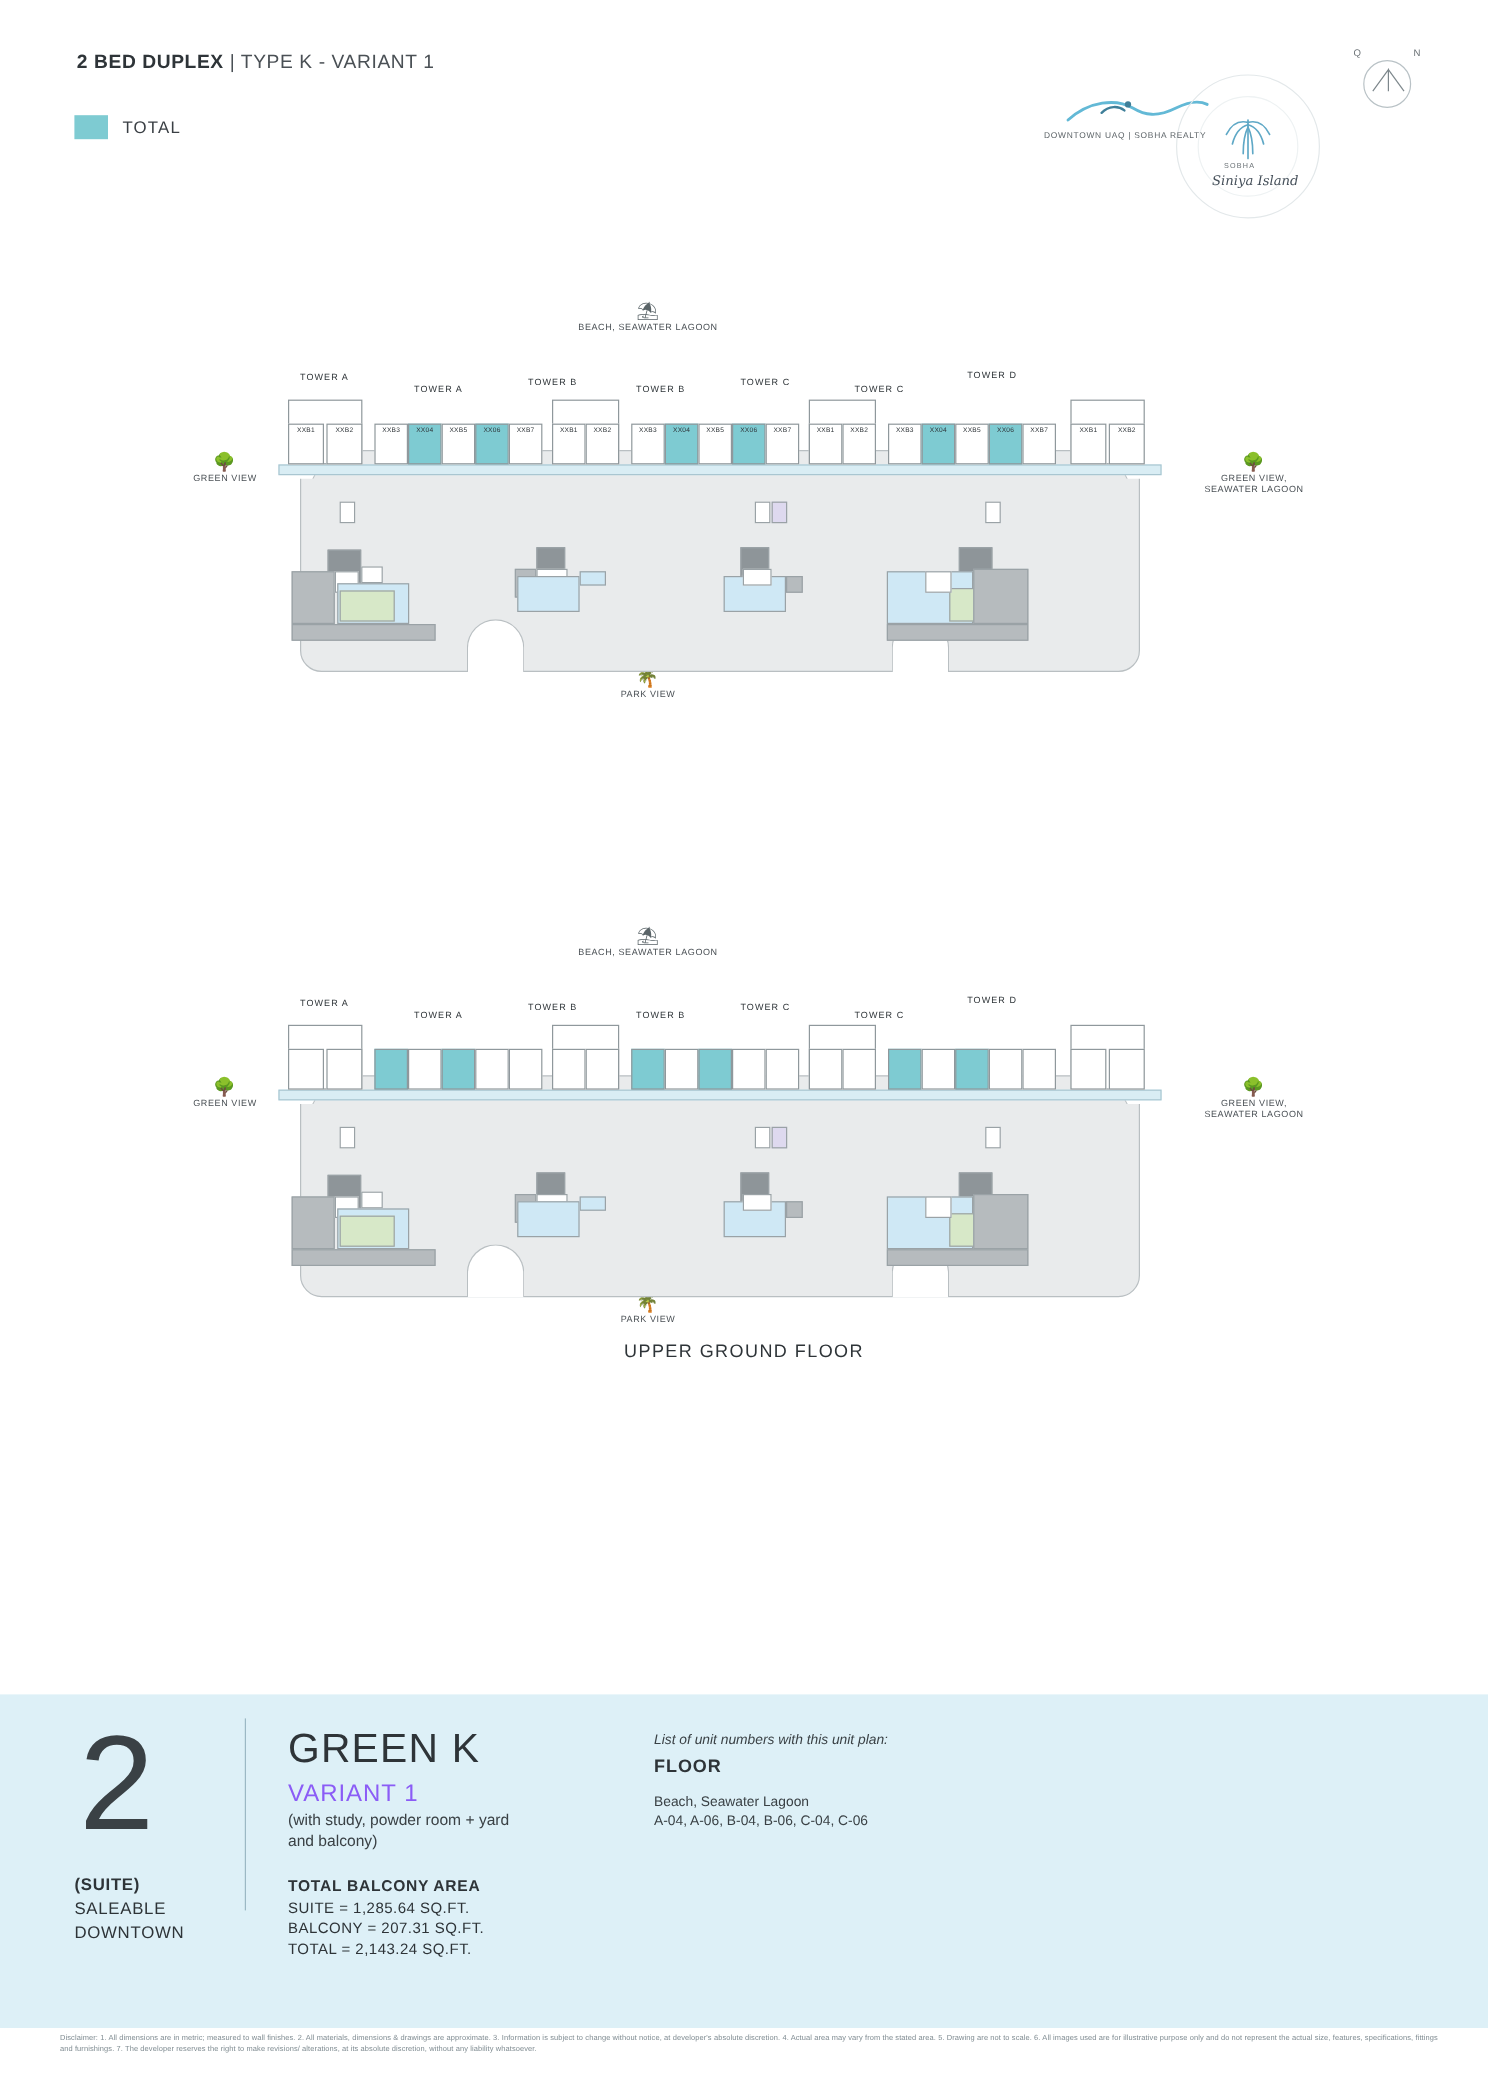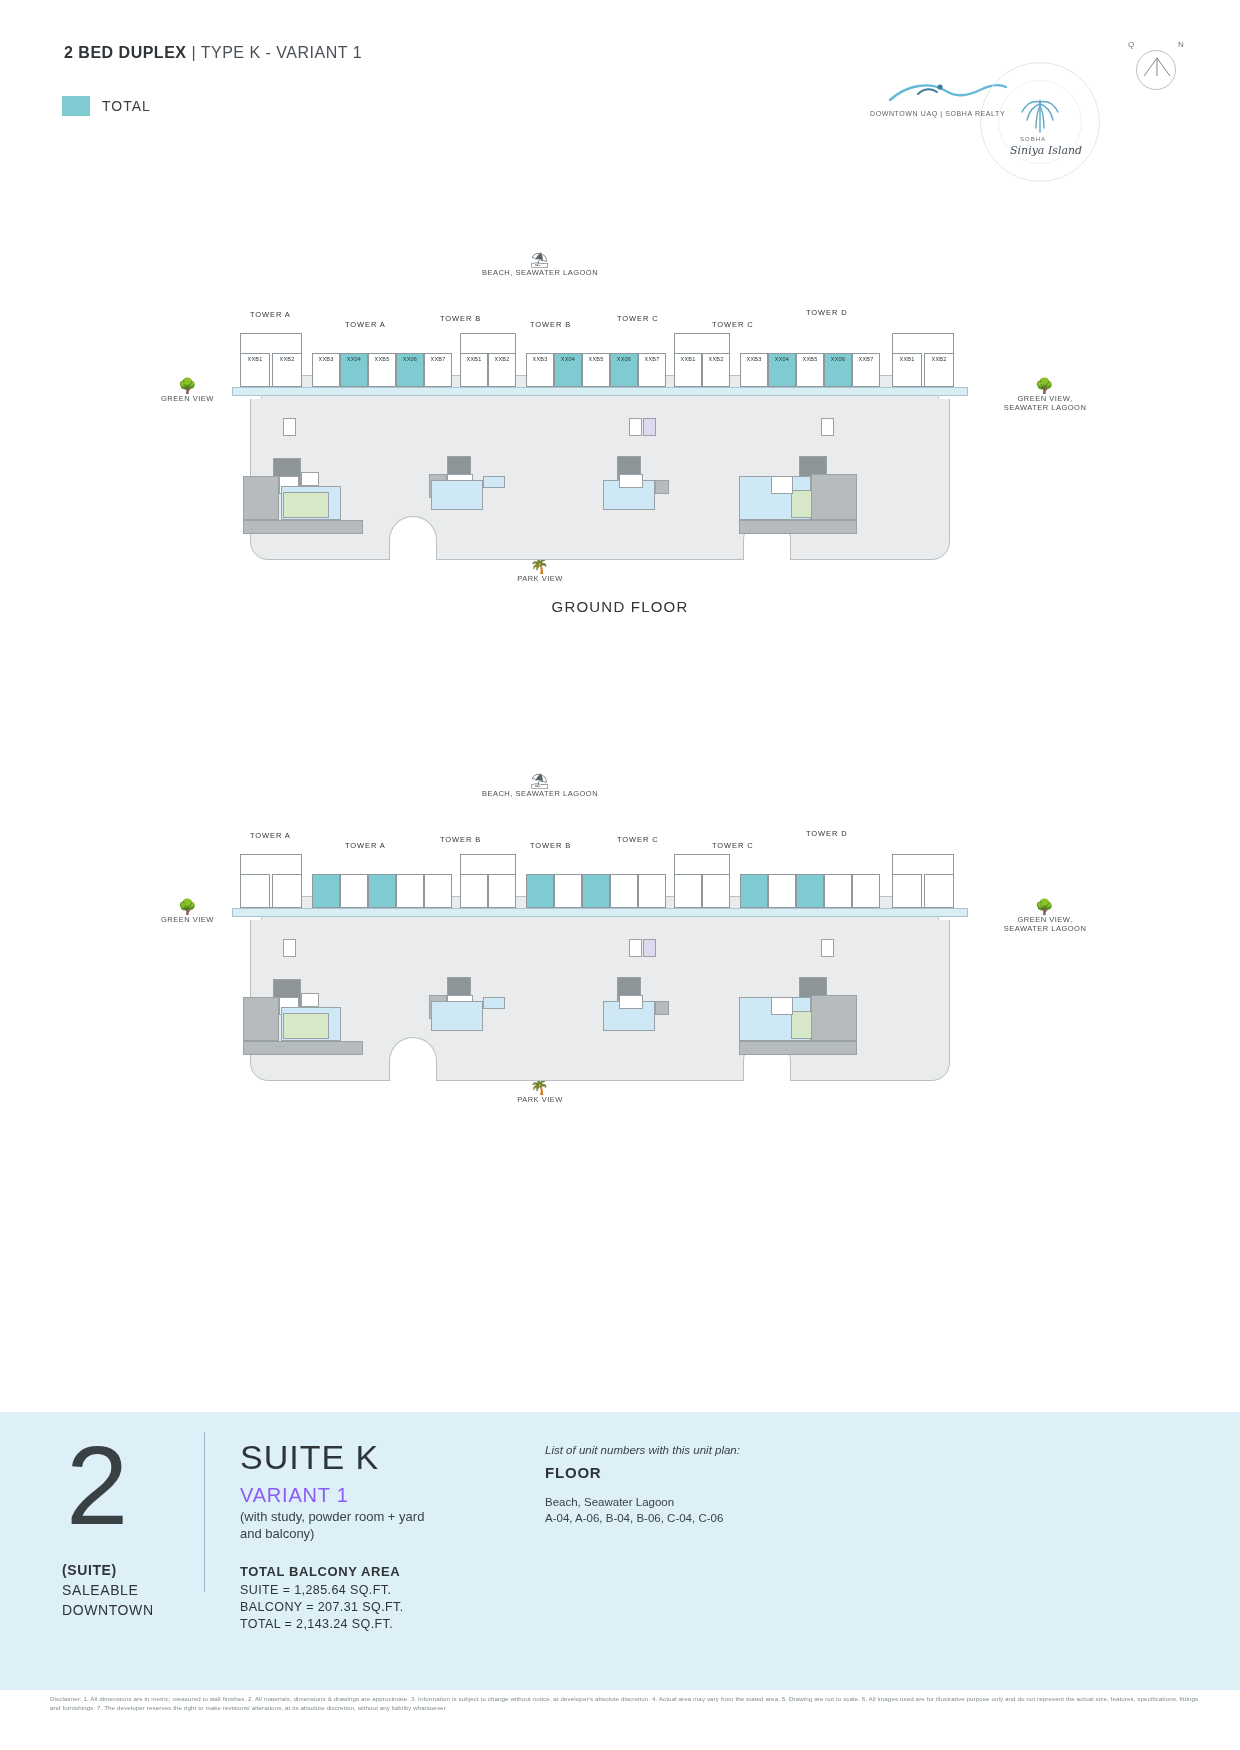--- a/index.html
+++ b/index.html
@@ -298,21 +298,20 @@
       <div class="unit-cell" style="left:508px;width:28px;">XXB3</div>
       <div class="unit-cell hl" style="left:536px;width:28px;">XX04</div>
       <div class="unit-cell" style="left:564px;width:28px;">XXB5</div>
       <div class="unit-cell hl" style="left:592px;width:28px;">XX06</div>
       <div class="unit-cell" style="left:620px;width:28px;">XXB7</div>
 
       <div class="unit-cell" style="left:660px;width:30px;">XXB1</div>
       <div class="unit-cell" style="left:692px;width:30px;">XXB2</div>
     </div>
 
-    <div class="floor-caption cap-ground">GROUND FLOOR</div>
   </div>
 </div>
 
 <div class="plan plan-upper">
   <div class="plan-inner">
 
     <div class="amen beach" style="top:38px;">
       <div class="amen-icon">⛱</div>
       <div>BEACH, SEAWATER LAGOON</div>
     </div>
@@ -410,34 +409,35 @@
       <div class="unit-cell hl" style="left:508px;width:28px;"></div>
       <div class="unit-cell" style="left:536px;width:28px;"></div>
       <div class="unit-cell hl" style="left:564px;width:28px;"></div>
       <div class="unit-cell" style="left:592px;width:28px;"></div>
       <div class="unit-cell" style="left:620px;width:28px;"></div>
 
       <div class="unit-cell" style="left:660px;width:30px;"></div>
       <div class="unit-cell" style="left:692px;width:30px;"></div>
     </div>
 
+    <div class="floor-caption cap-upper">UPPER GROUND FLOOR</div>
   </div>
 </div>
 
 <div class="footer">
   <div class="big-num">2</div>
   <div class="num-sub">
     <div class="b">(SUITE)</div>
     <div>SALEABLE</div>
     <div>DOWNTOWN</div>
   </div>
 
   <div class="divider"></div>
 
-  <div class="type-title">SUITE K</div>
+  <div class="type-title">GREEN K</div>
   <div class="type-variant">VARIANT 1</div>
   <div class="type-note">(with study, powder room + yard and balcony)</div>
 
   <div class="area-title">TOTAL BALCONY AREA</div>
   <div class="area-lines">
     <div>SUITE = 1,285.64 SQ.FT.</div>
     <div>BALCONY = 207.31 SQ.FT.</div>
     <div>TOTAL = 2,143.24 SQ.FT.</div>
   </div>
 

